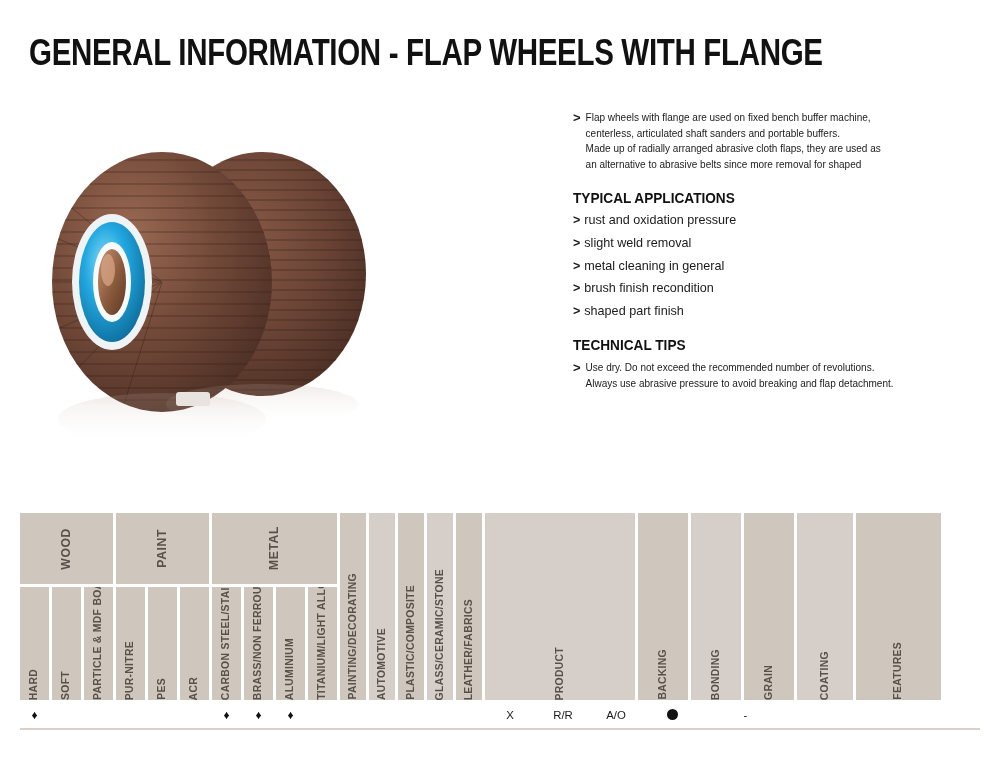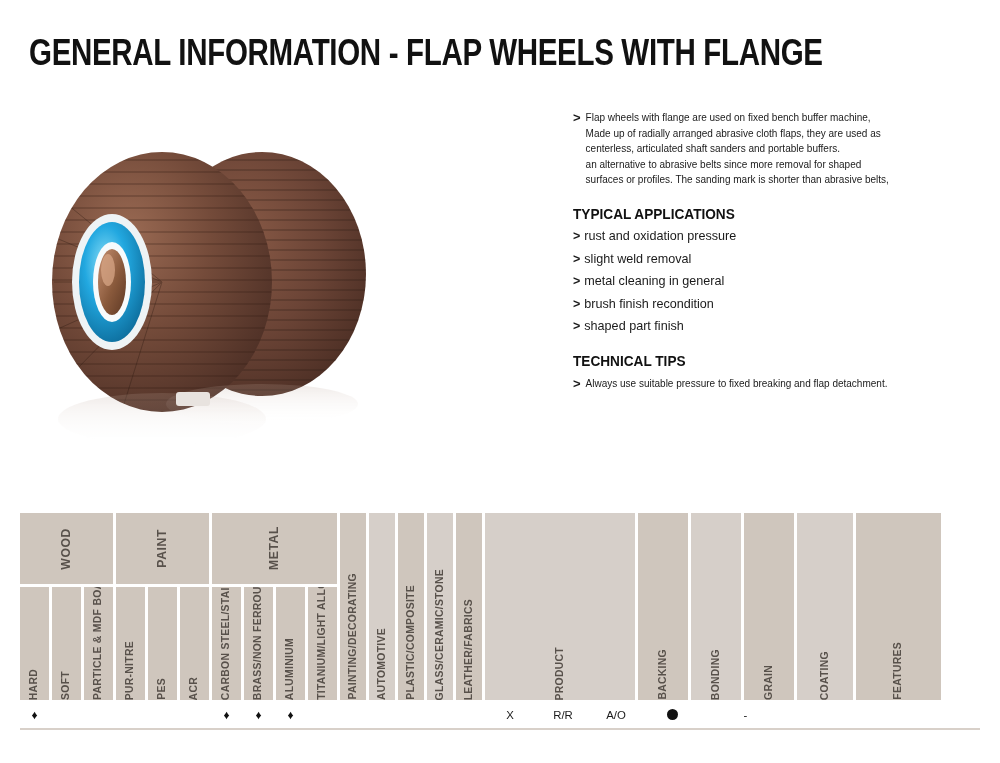--- a/index.html
+++ b/index.html
@@ -315,24 +315,23 @@
     <rect x="142" y="288" width="34" height="14" rx="3" fill="#e8e3df"></rect>
   </svg>
 </div>
 
 <div class="info-col">
 
   <div class="bullet-block">
     <span class="chev">&gt;</span>
     <div class="para">
       <div>Flap wheels with flange are used on fixed bench buffer machine,</div>
+      <div>centerless, articulated shaft sanders and portable buffers.</div>
       <div>Made up of radially arranged abrasive cloth flaps, they are used as</div>
-      <div>centerless, articulated shaft sanders and portable buffers.</div>
       <div>an alternative to abrasive belts since more removal for shaped</div>
-      <div>surfaces or profiles. The sanding mark is shorter than abrasive belts,</div>
     </div>
   </div>
 
   <div class="section-head">TYPICAL APPLICATIONS</div>
 
   <div class="app-item">
     <span class="chev">&gt;</span>
     <span class="txt">rust and oxidation pressure</span>
   </div>
   <div class="app-item">
@@ -350,21 +349,22 @@
   <div class="app-item">
     <span class="chev">&gt;</span>
     <span class="txt">shaped part finish</span>
   </div>
 
   <div class="section-head">TECHNICAL TIPS</div>
 
   <div class="bullet-block">
     <span class="chev">&gt;</span>
     <div class="para">
-      <div>Always use suitable pressure to fixed breaking and flap detachment.</div>
+      <div>Use dry. Do not exceed the recommended number of revolutions.</div>
+      <div>Always use abrasive pressure to avoid breaking and flap detachment.</div>
     </div>
   </div>
 </div>
 
 <div class="table-wrap">
 
   <div class="hdr-row">
 
     <div class="grp" style="width:93px">
       <div class="grp-top cell">

